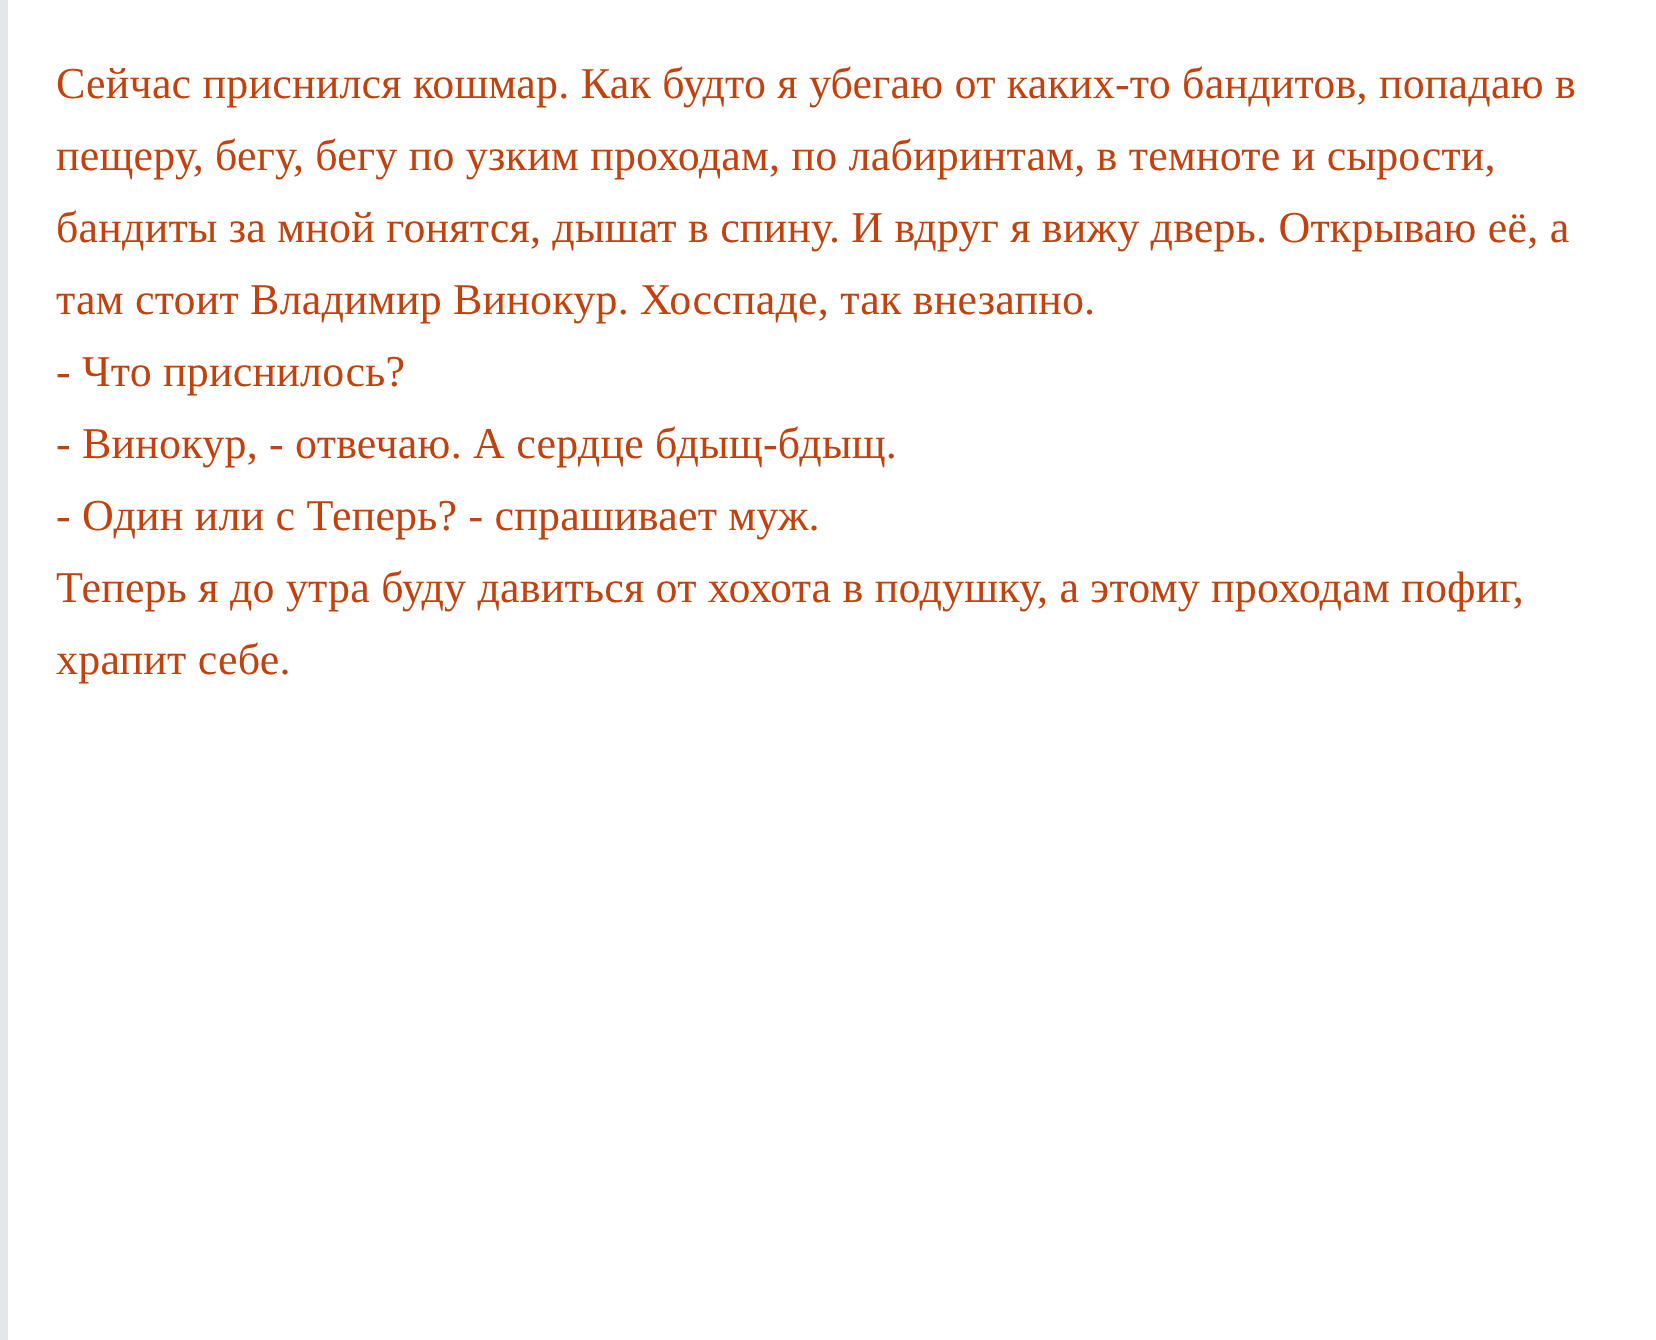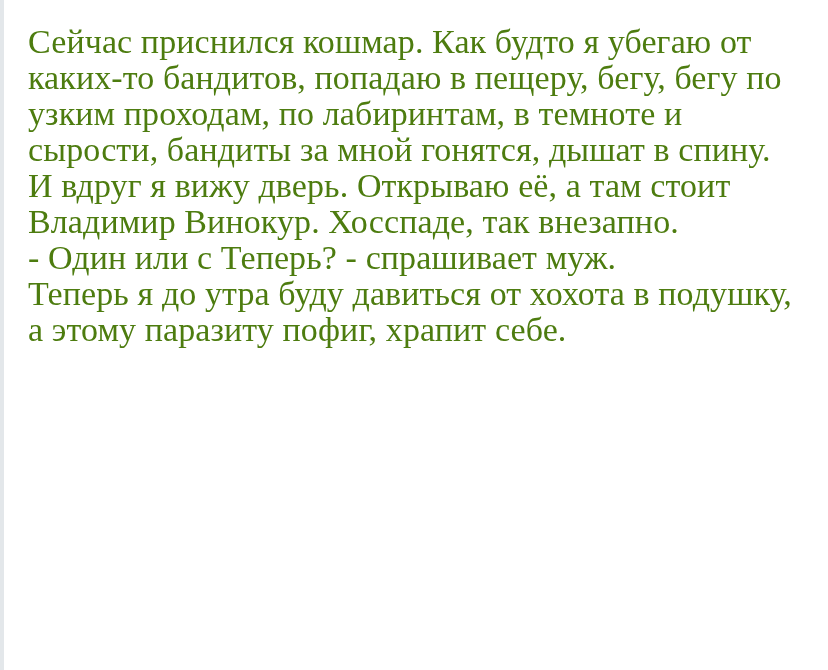--- a/index.html
+++ b/index.html
@@ -27,37 +27,39 @@
     width: 4px;
     height: 670px;
     background: #e3e7ea;
   }
   .text-block {
     position: absolute;
     left: 28px;
     top: 24px;
     width: 770px;
     font-family: "Liberation Serif", serif;
-    font-size: 34px;
+    font-size: 22px;
     line-height: 36px;
-    color: #4d7c0f;
+    color: #c2410c;
     letter-spacing: 0.1px;
   }
   .text-block p {
     margin: 0;
     padding: 0;
     white-space: pre-wrap;
   }
 </style>
 </head>
 <body>
 
 <div class="page">
 
   <div class="left-rule"></div>
 
   <div class="text-block">
     <p>Сейчас приснился кошмар. Как будто я убегаю от каких-то бандитов, попадаю в пещеру, бегу, бегу по узким проходам, по лабиринтам, в темноте и сырости, бандиты за мной гонятся, дышат в спину. И вдруг я вижу дверь. Открываю её, а там стоит Владимир Винокур. Хосспаде, так внезапно.</p>
+    <p>- Что приснилось?</p>
+    <p>- Винокур, - отвечаю. А сердце бдыщ-бдыщ.</p>
     <p>- Один или с Теперь? - спрашивает муж.</p>
-    <p>Теперь я до утра буду давиться от хохота в подушку, а этому паразиту пофиг, храпит себе.</p>
+    <p>Теперь я до утра буду давиться от хохота в подушку, а этому проходам пофиг, храпит себе.</p>
   </div>
 
 </div>
 
 </body></html>

